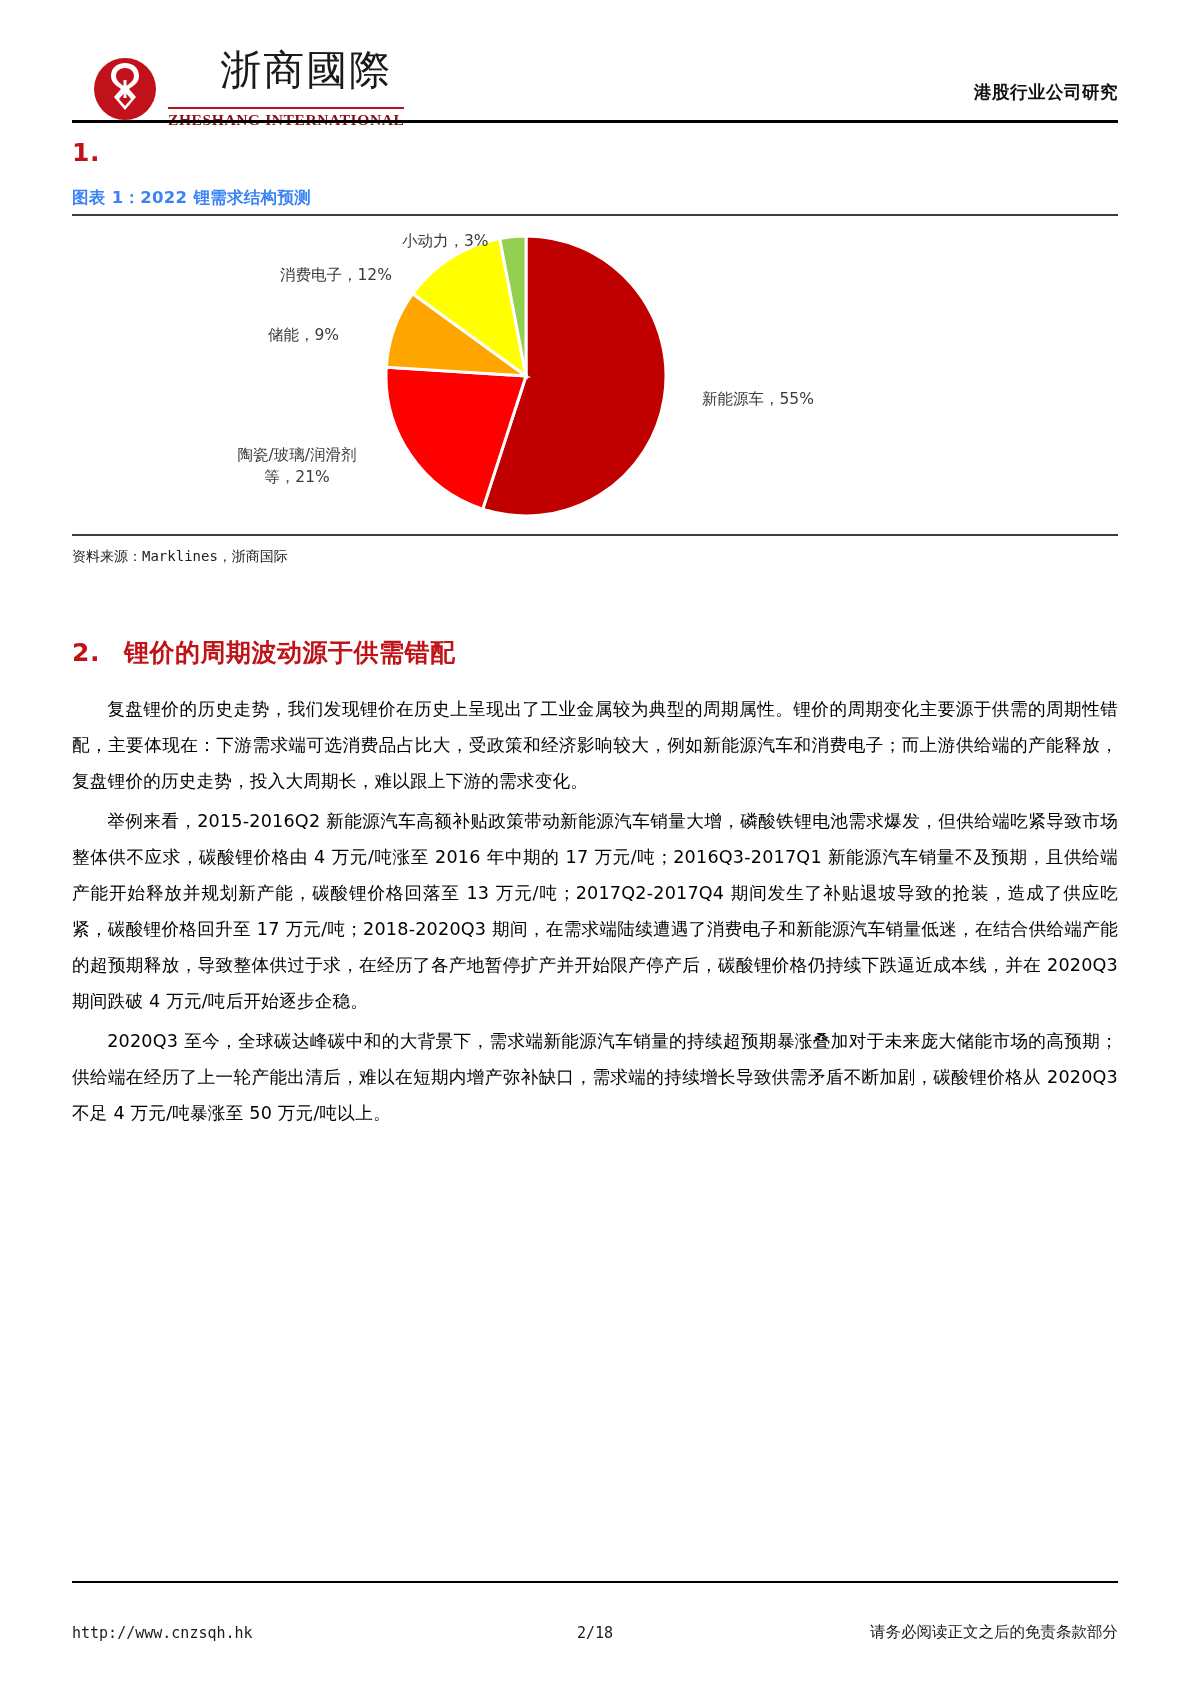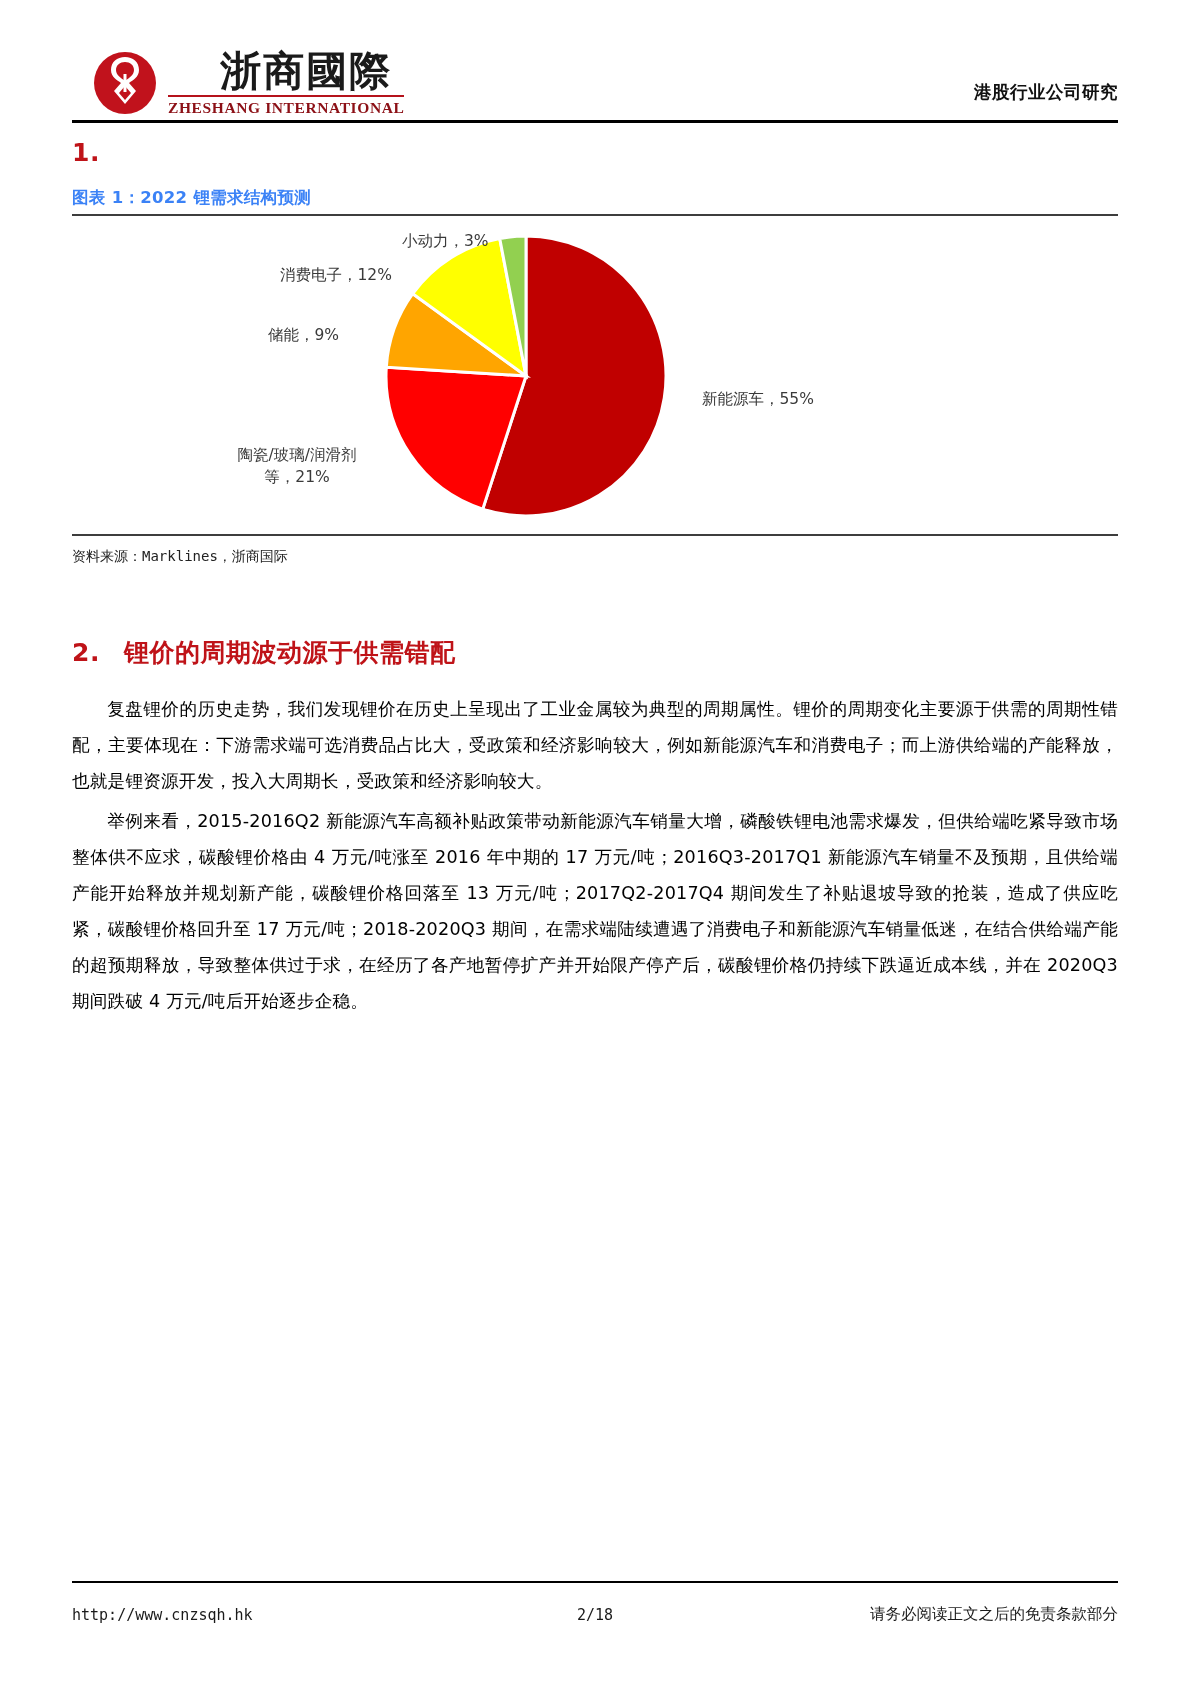--- a/index.html
+++ b/index.html
@@ -47,24 +47,24 @@
   .logo-mark svg { display: block; }
   .logo-text-block {
     display: flex;
     flex-direction: column;
     align-items: center;
     line-height: 1;
   }
   .logo-cn {
     font-family: "DejaVu Sans", sans-serif;
     font-size: 41px;
-    font-weight: 700;
+    font-weight: 400;
     letter-spacing: 2px;
     color: #1a1a1a;
-    padding-bottom: 3px;
+    padding-bottom: 16px;
     margin-left: 40px;
   }
   .logo-rule {
     width: 100%;
     height: 2px;
     background: #b5121b;
     margin-bottom: 3px;
   }
   .logo-en {
     font-family: "Liberation Serif", serif;
@@ -181,21 +181,21 @@
     position: absolute;
     left: 72px;
     bottom: 100px;
     width: 1046px;
     height: 2px;
     background: #000;
   }
   .footer {
     position: absolute;
     left: 72px;
-    bottom: 58px;
+    bottom: 40px;
     width: 1046px;
     display: flex;
     align-items: center;
     justify-content: space-between;
     font-family: "DejaVu Sans Mono", monospace;
     font-size: 15px;
     color: #1a1a1a;
   }
   .footer-center {
     position: absolute;
@@ -276,22 +276,23 @@
 
       <div class="exhibit-rule-bottom"></div>
       <div class="source">资料来源：Marklines，浙商国际</div>
     </div>
 
     <h2 class="section section-2" style="margin-top:70px;">
       <span class="num">2.</span>
       <span>锂价的周期波动源于供需错配</span>
     </h2>
 
-    <p class="body" style="margin-top:22px;">复盘锂价的历史走势，我们发现锂价在历史上呈现出了工业金属较为典型的周期属性。锂价的周期变化主要源于供需的周期性错配，主要体现在：下游需求端可选消费品占比大，受政策和经济影响较大，例如新能源汽车和消费电子；而上游供给端的产能释放，也就是锂资源开发，投入大周期长，受政策和经济影响较大。</p>
+    <p class="body" style="margin-top:22px;">复盘锂价的历史走势，我们发现锂价在历史上呈现出了工业金属较为典型的周期属性。锂价的周期变化主要源于供需的周期性错配，主要体现在：下游需求端可选消费品占比大，受政策和经济影响较大，例如新能源汽车和消费电子；而上游供给端的产能释放，复盘锂价的历史走势，投入大周期长，难以跟上下游的需求变化。</p>
     <p class="body" style="margin-top:4px;">举例来看，2015-2016Q2 新能源汽车高额补贴政策带动新能源汽车销量大增，磷酸铁锂电池需求爆发，但供给端吃紧导致市场整体供不应求，碳酸锂价格由 4 万元/吨涨至 2016 年中期的 17 万元/吨；2016Q3-2017Q1 新能源汽车销量不及预期，且供给端产能开始释放并规划新产能，碳酸锂价格回落至 13 万元/吨；2017Q2-2017Q4 期间发生了补贴退坡导致的抢装，造成了供应吃紧，碳酸锂价格回升至 17 万元/吨；2018-2020Q3 期间，在需求端陆续遭遇了消费电子和新能源汽车销量低迷，在结合供给端产能的超预期释放，导致整体供过于求，在经历了各产地暂停扩产并开始限产停产后，碳酸锂价格仍持续下跌逼近成本线，并在 2020Q3 期间跌破 4 万元/吨后开始逐步企稳。</p>
+    <p class="body" style="margin-top:4px;">2020Q3 至今，全球碳达峰碳中和的大背景下，需求端新能源汽车销量的持续超预期暴涨叠加对于未来庞大储能市场的高预期；供给端在经历了上一轮产能出清后，难以在短期内增产弥补缺口，需求端的持续增长导致供需矛盾不断加剧，碳酸锂价格从 2020Q3 不足 4 万元/吨暴涨至 50 万元/吨以上。</p>
 
   </div>
 
   <div class="footer-rule"></div>
   <div class="footer">
     <div>http://www.cnzsqh.hk</div>
     <div class="footer-center">2/18</div>
     <div class="footer-right">请务必阅读正文之后的免责条款部分</div>
   </div>
 

